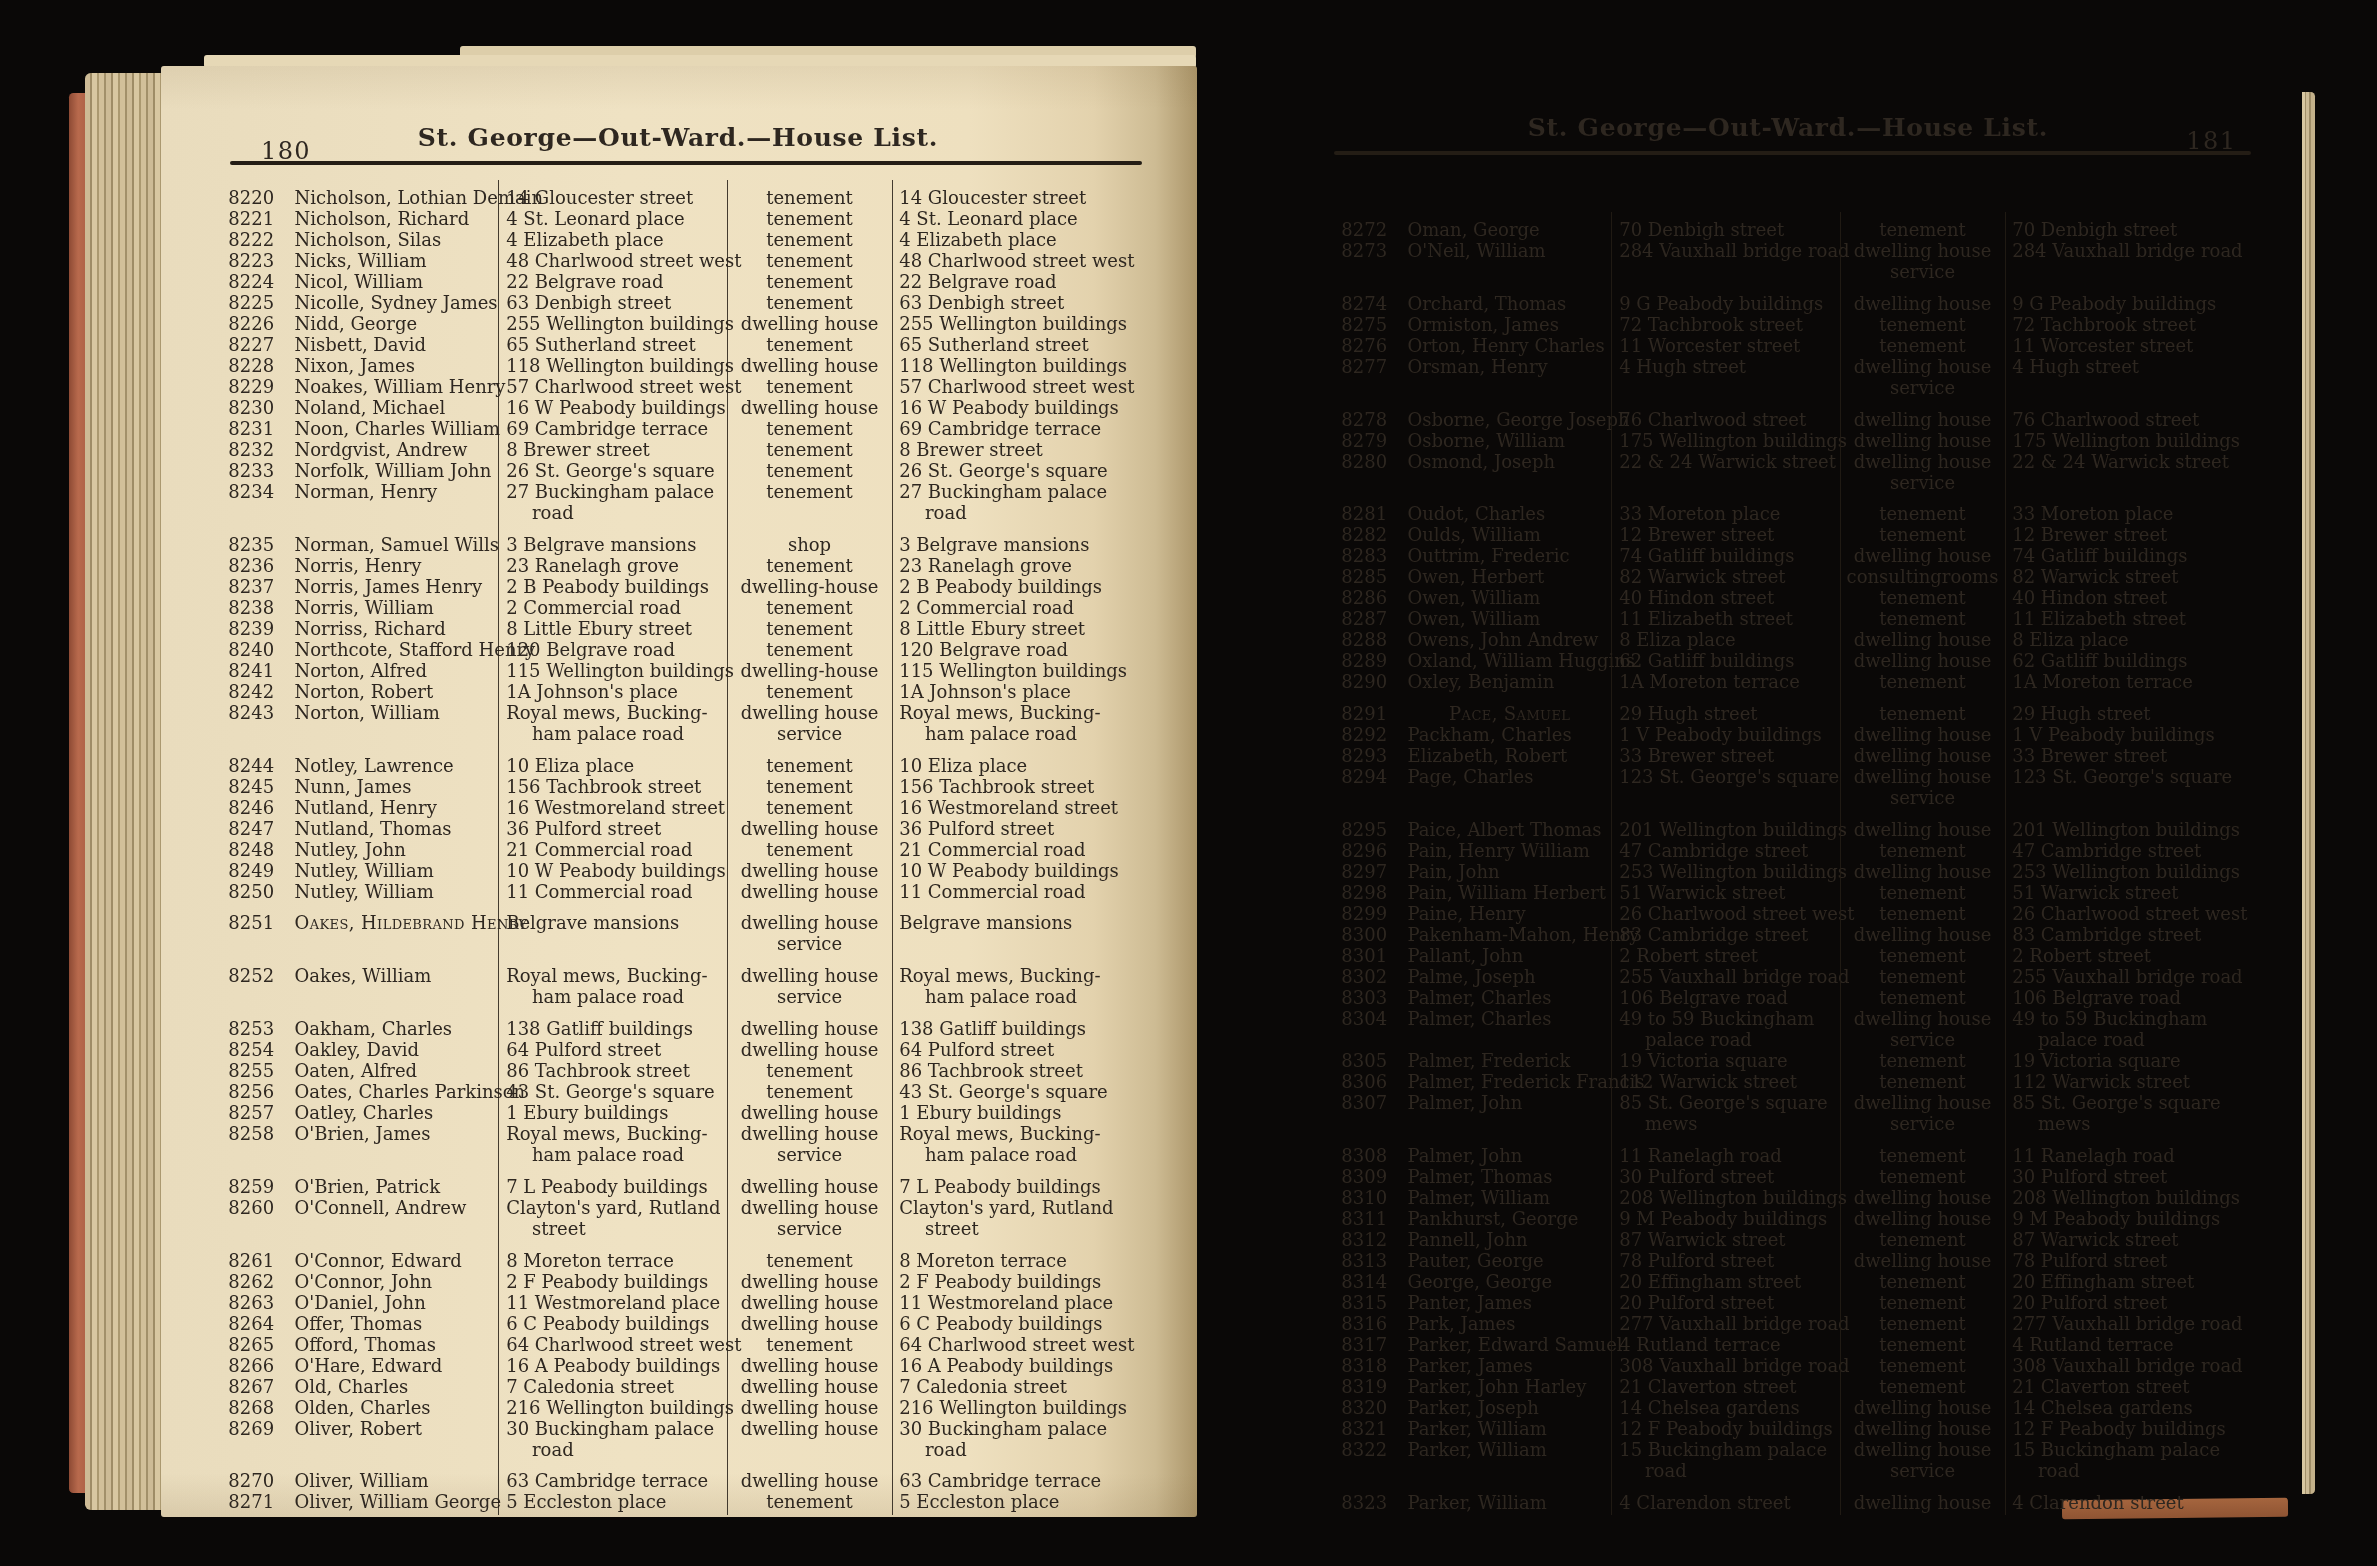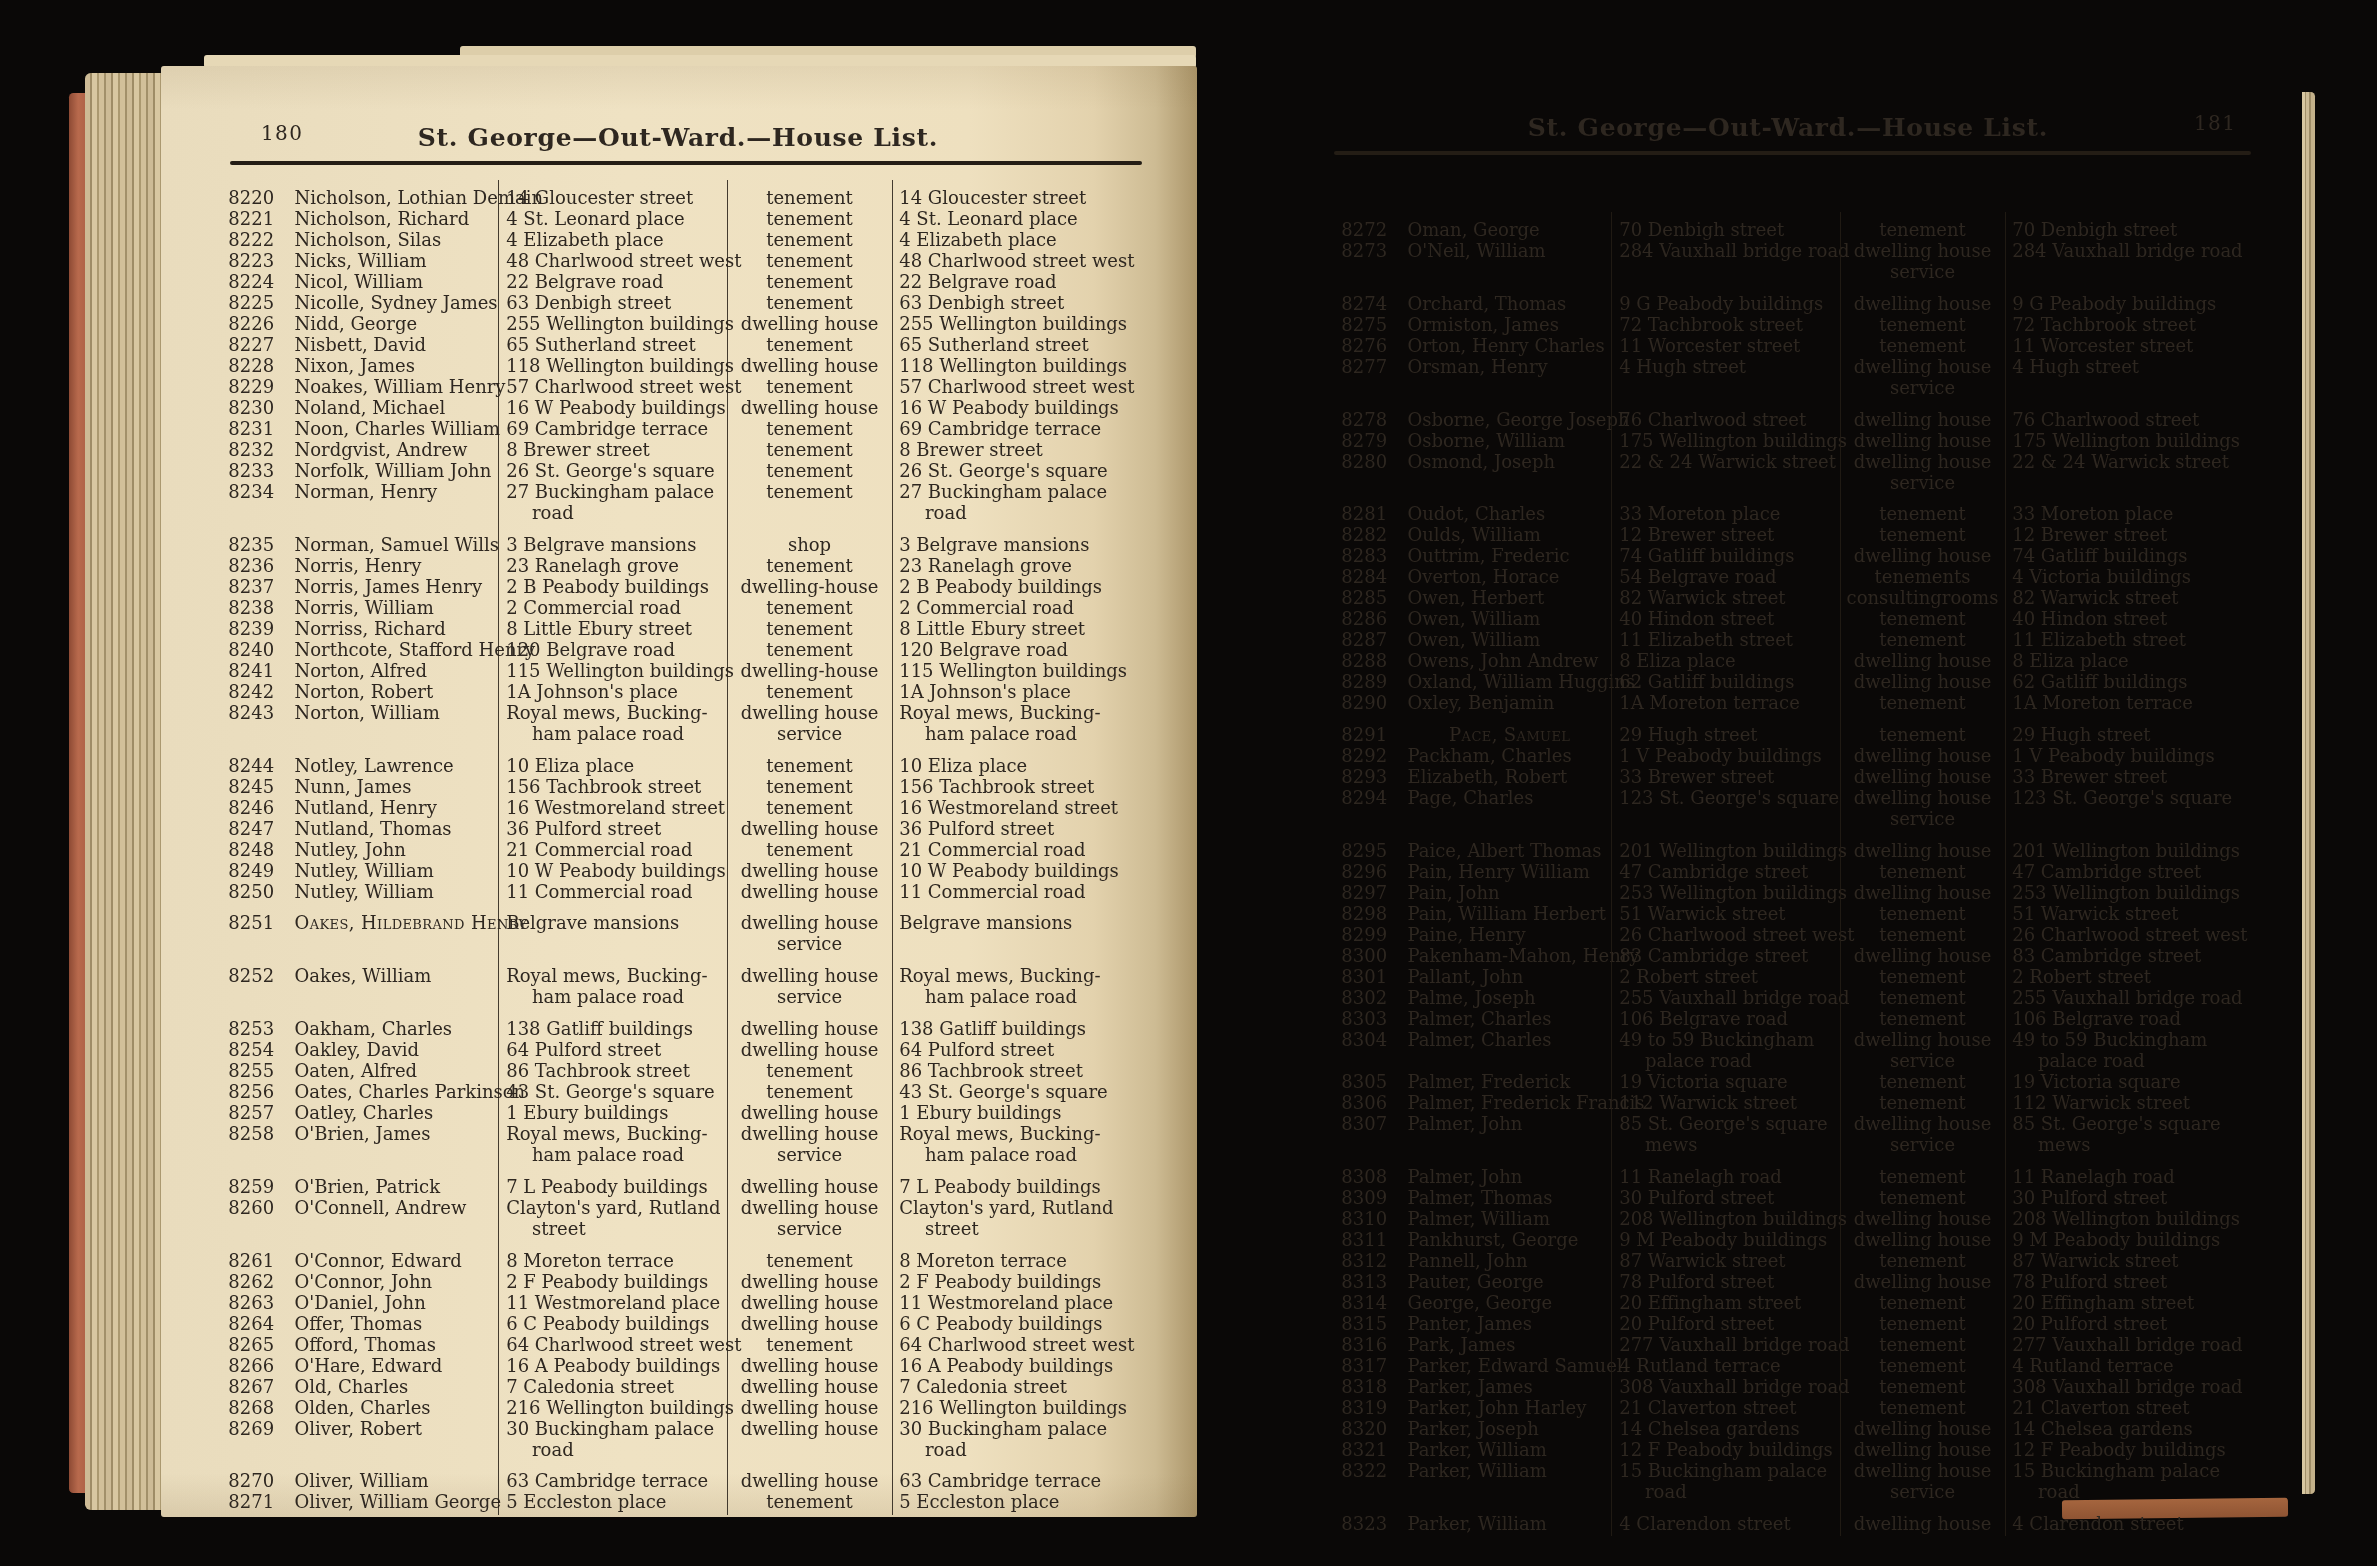--- a/index.html
+++ b/index.html
@@ -58,21 +58,21 @@
       linear-gradient(90deg,#ac9468 0,#d2c09a 2%,#e5d7b4 6%,#eee1c1 30%,#f0e3c4 60%,#ebdebd 93%,#dccb a6 97%,#cbb890 100%);
   }
   
   .pagehead{position:absolute;top:53px;height:37px;}
   .page.left .pagehead{left:50px;width:934px;}
   .page.right .pagehead{left:108px;width:934px;}
   .ptitle{
     display:block;text-align:center;font-weight:bold;font-size:25px;
     letter-spacing:0.7px;line-height:37px;
   }
-  .pageno{position:absolute;top:2px;font-size:20px;letter-spacing:1.4px;}
+  .pageno{position:absolute;top:18px;font-size:24px;letter-spacing:1.4px;}
   .page.left .pageno{left:50px;}
   .page.right .pageno{right:18.7px;}
   .headrule{
     position:absolute;height:4.3px;background:var(--rule);border-radius:2.2px;
   }
   .page.left .headrule{left:69px;top:95px;width:912px;}
   .page.right .headrule{left:121px;top:95px;width:917px;}
   
   .tbl{position:absolute;width:905px;}
   .page.left  .tbl{left:63px;top:121px;}
@@ -1230,37 +1230,20 @@
           </div>
           <div class="c ty">
             <div class="ln">dwelling house</div>
           </div>
           <div class="c a2">
             <div class="ln">74 Gatliff buildings</div>
           </div>
         </div>
         <div class="row">
           <div class="c no">
-            <div class="ln">8284</div>
-          </div>
-          <div class="c name">
-            <div class="ln">Overton, Horace</div>
-          </div>
-          <div class="c a1">
-            <div class="ln">54 Belgrave road</div>
-          </div>
-          <div class="c ty">
-            <div class="ln">tenements</div>
-          </div>
-          <div class="c a2">
-            <div class="ln">4 Victoria buildings</div>
-          </div>
-        </div>
-        <div class="row">
-          <div class="c no">
             <div class="ln">8285</div>
           </div>
           <div class="c name">
             <div class="ln">Owen, Herbert</div>
           </div>
           <div class="c a1">
             <div class="ln">82 Warwick street</div>
           </div>
           <div class="c ty">
             <div class="ln">consultingrooms</div>

